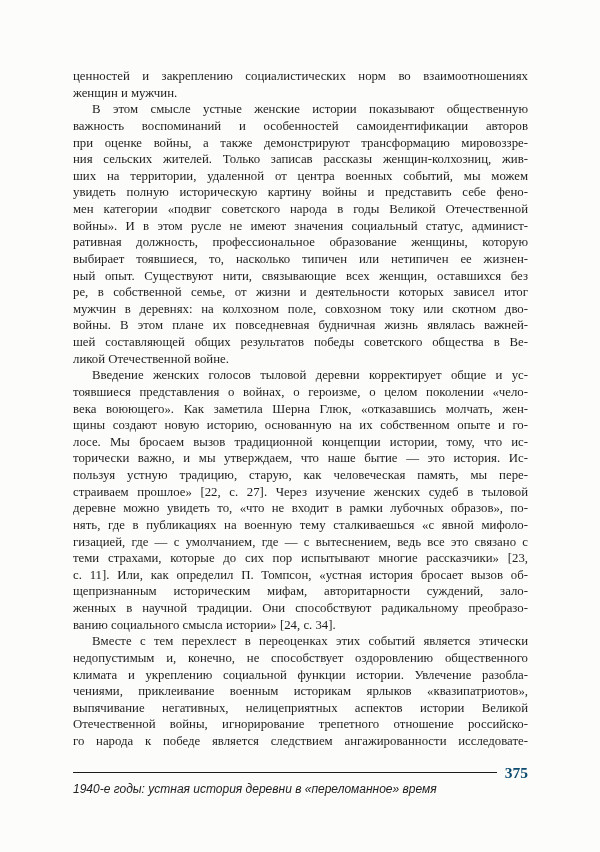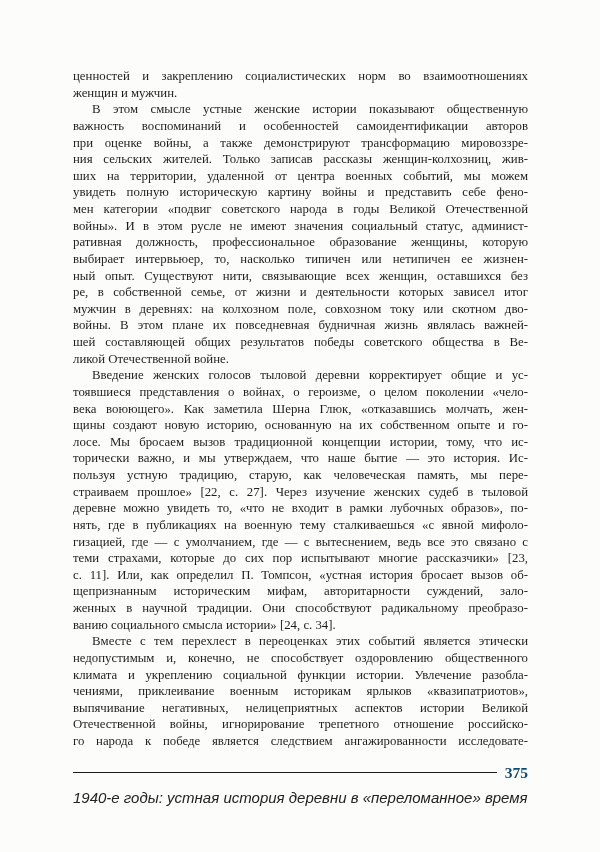--- a/index.html
+++ b/index.html
@@ -56,24 +56,24 @@
   }
   .footer-page-number {
     margin-left: auto;
     font-family: "Liberation Serif", "DejaVu Serif", serif;
     font-weight: bold;
     font-size: 15.5px;
     line-height: 15px;
     color: #0c4a6e;
   }
   .footer-title {
-    margin-top: 12px;
+    margin-top: 3px;
     font-family: "Liberation Sans", "DejaVu Sans", sans-serif;
     font-style: italic;
-    font-size: 15px;
+    font-size: 12px;
     line-height: 12px;
     color: #222;
   }
 </style>
 </head>
 <body>
 
 <div class="page">
 
   <div class="body-text">
@@ -84,21 +84,21 @@
       <div class="para">
         <div class="line par-first">В этом смысле устные женские истории показывают общественную</div>
         <div class="line">важность воспоминаний и особенностей самоидентификации авторов</div>
         <div class="line">при оценке войны, а также демонстрируют трансформацию мировоззре-</div>
         <div class="line">ния сельских жителей. Только записав рассказы женщин-колхозниц, жив-</div>
         <div class="line">ших на территории, удаленной от центра военных событий, мы можем</div>
         <div class="line">увидеть полную историческую картину войны и представить себе фено-</div>
         <div class="line">мен категории «подвиг советского народа в годы Великой Отечественной</div>
         <div class="line">войны». И в этом русле не имеют значения социальный статус, админист-</div>
         <div class="line">ративная должность, профессиональное образование женщины, которую</div>
-        <div class="line">выбирает интервьюер, то, насколько типичен или нетипичен ее жизнен-</div>
+        <div class="line">выбирает тоявшиеся, то, насколько типичен или нетипичен ее жизнен-</div>
         <div class="line">ный опыт. Существуют нити, связывающие всех женщин, оставшихся без</div>
         <div class="line">ре, в собственной семье, от жизни и деятельности которых зависел итог</div>
         <div class="line">мужчин в деревнях: на колхозном поле, совхозном току или скотном дво-</div>
         <div class="line">войны. В этом плане их повседневная будничная жизнь являлась важней-</div>
         <div class="line">шей составляющей общих результатов победы советского общества в Ве-</div>
         <div class="line par-last">ликой Отечественной войне.</div>
       </div>
       <div class="para">
         <div class="line par-first">Введение женских голосов тыловой деревни корректирует общие и ус-</div>
         <div class="line">тоявшиеся представления о войнах, о героизме, о целом поколении «чело-</div>

